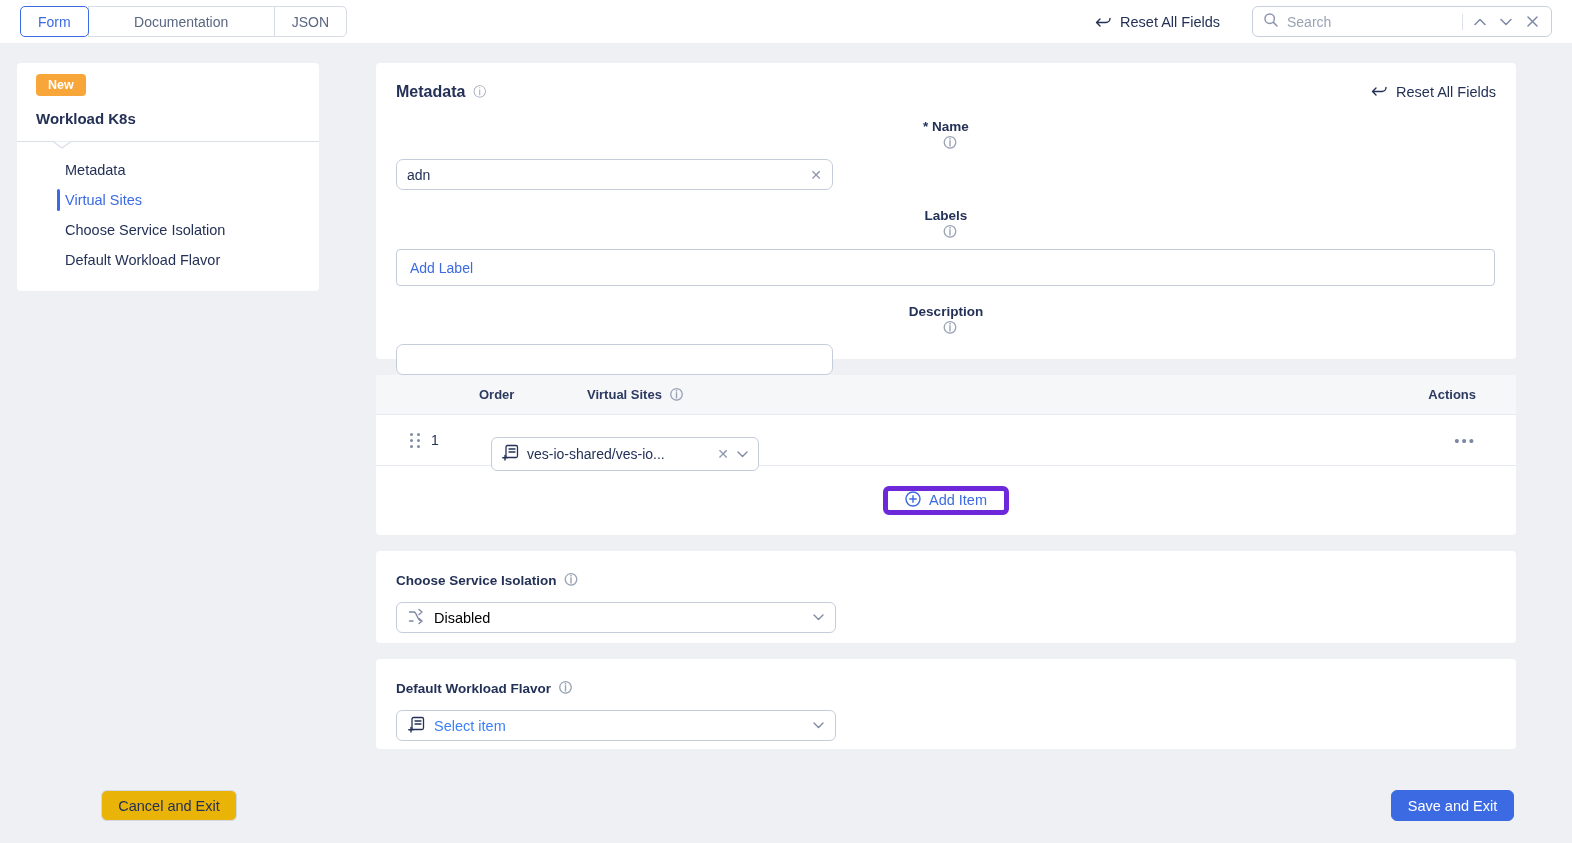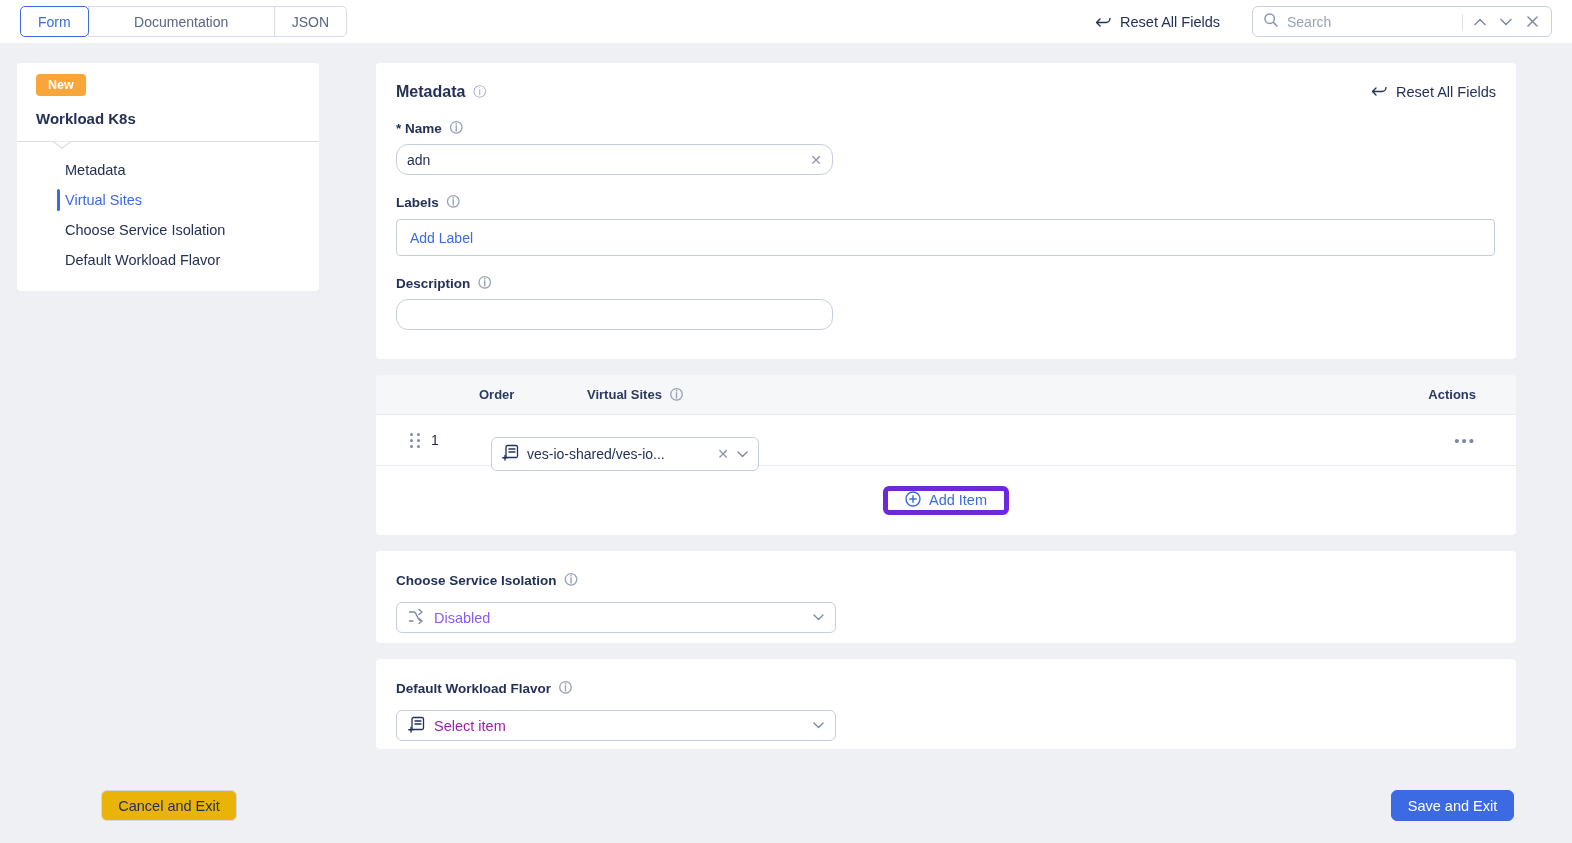--- a/index.html
+++ b/index.html
@@ -65,21 +65,21 @@
   .card { position:absolute; left:376px; width:1140px; background:#fff; border-radius:4px; }
   .card-meta { top:63px; height:296px; padding:20px; }
   .card-table { top:375px; height:160px; }
   .card-isolation { top:551px; height:92px; padding:20px; }
   .card-flavor { top:659px; height:90px; padding:20px; }
   .card-head { display:flex; align-items:center; }
   .card-title { font-size:16px; font-weight:bold; color:#243157; }
   .info-ic { color:#9aa3b5; font-size:13px; margin-left:8px; cursor:pointer; }
   .field-label { font-size:13.5px; font-weight:bold; color:#243157; display:flex; align-items:center; }
   .text-input {
-    width:437px; height:31px; border:1px solid #c6cdda; border-radius:12px;
+    width:437px; height:31px; border:1px solid #c6cdda; border-radius:7px;
     display:flex; align-items:center; padding:0 10px; background:#fff; gap:8px;
   }
   .text-input input {
     border:none; outline:none; flex:1; min-width:0; font-size:14px;
     font-family:"Liberation Sans", sans-serif; color:#243157;
   }
   .clear-x { color:#8c96ab; font-size:14px; cursor:pointer; line-height:1; }
   .labels-box {
     width:1099px; height:37px; border:1px solid #c6cdda; border-radius:4px;
     display:flex; align-items:center; padding:0 13px; background:#fff;
@@ -109,31 +109,31 @@
   .add-item-wrap { height:68px; display:flex; align-items:center; justify-content:center; }
   .add-item-btn {
     display:flex; align-items:center; gap:8px; border:5px solid #6d28d9; color:#3b6ae3;
     background:#fff; border-radius:6px; height:29px; padding:0 17px; font-size:14.5px;
     cursor:pointer; font-family:"Liberation Sans", sans-serif;
   }
   .select-box {
     margin-top:13px; width:440px; height:31px; border:1px solid #c6cdda; border-radius:6px;
     display:flex; align-items:center; padding:0 11px; gap:9px; background:#fff; cursor:pointer;
   }
-  .select-box .val { flex:1; font-size:14.5px; color:#8b5cf6; }
-  .select-box .val.placeholder { color:#a21caf; }
+  .select-box .val { flex:1; font-size:14.5px; color:#000000; }
+  .select-box .val.placeholder { color:#3b82f6; }
   
   .footer-btn {
     position:absolute; height:31px; border-radius:6px; font-size:14.5px; cursor:pointer;
     display:flex; align-items:center; justify-content:center;
     font-family:"Liberation Sans", sans-serif;
   }
   .cancel-btn { left:101px; top:790px; width:136px; background:#eab308; border:1px solid #d3d8e2; color:#243157; }
   .save-btn { left:1391px; top:790px; width:123px; background:#3b6ae3; border:1px solid #3b6ae3; color:#fff; }
-  .mt18 { margin-top:18px; }
+  .mt18 { margin-top:18px;flex-direction:column; }
   .mt8 { margin-top:8px; }
   .mt7 { margin-top:7px; }
   .ml-auto { margin-left:auto; }
   .reset-small { display:flex; align-items:center; gap:8px; color:#243157; font-size:14.5px; cursor:pointer; }
 </style>
 </head>
 <body>
 
 <div class="topbar">
   <div class="tabs">

